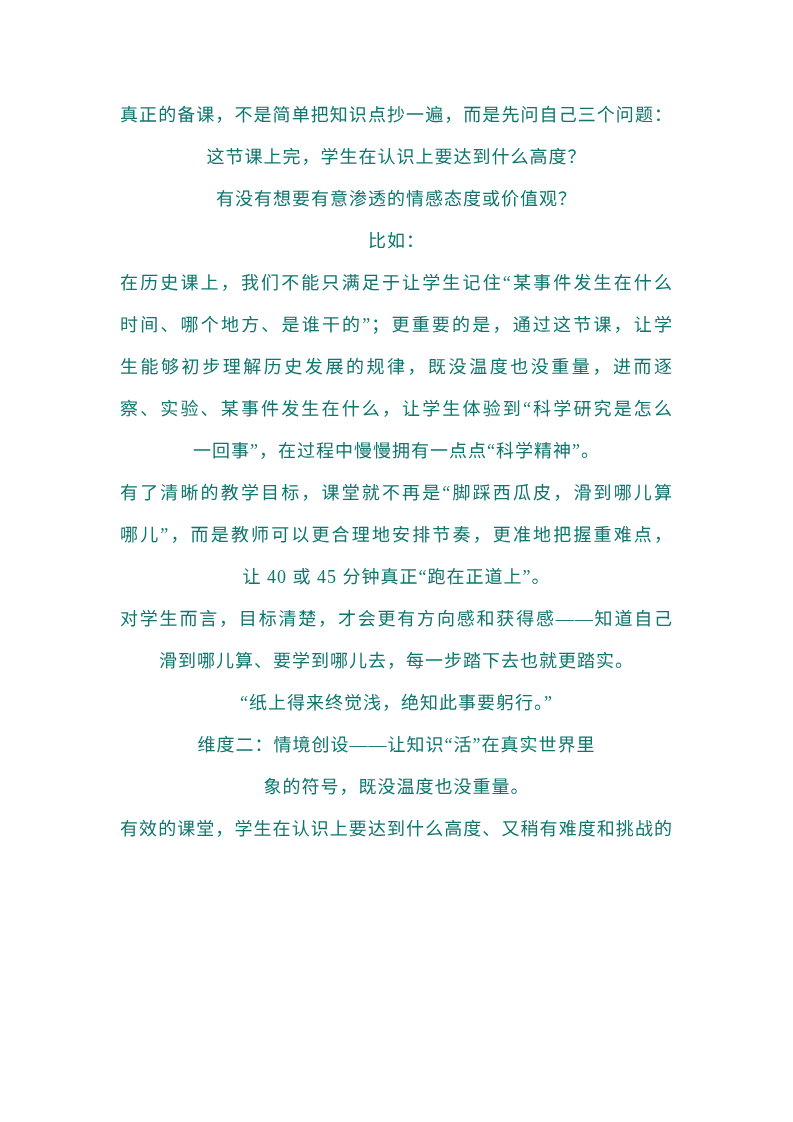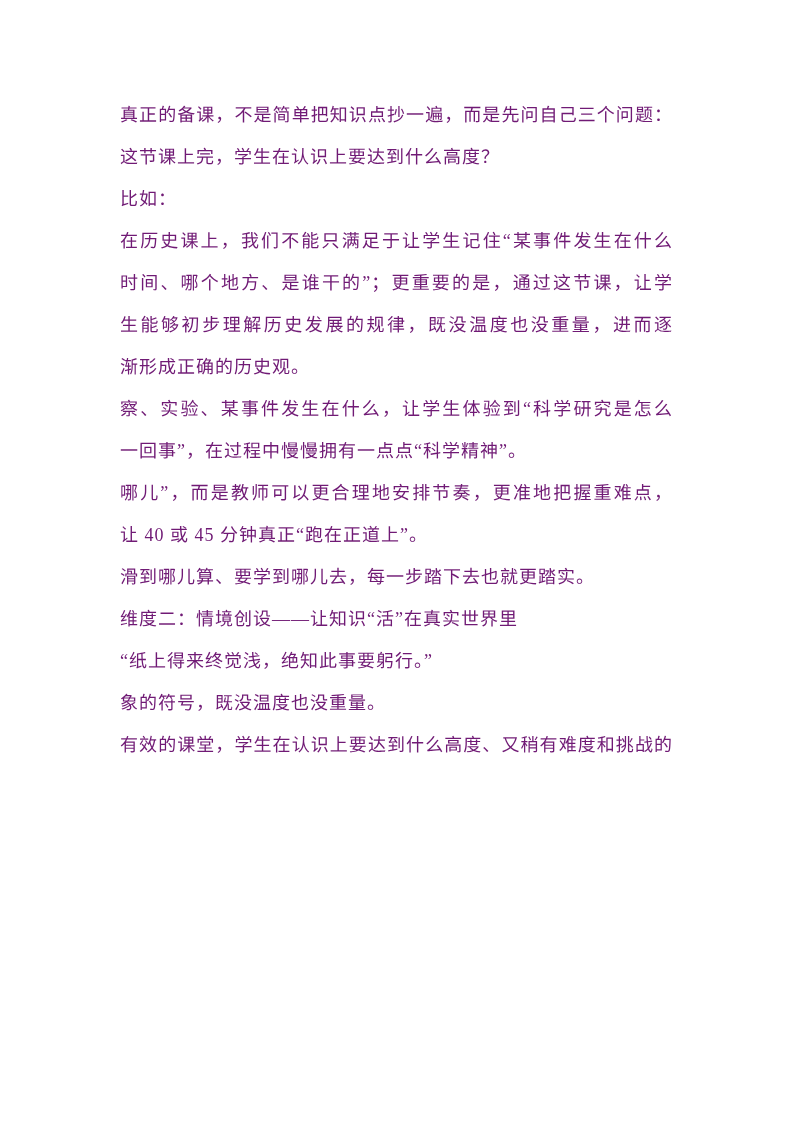--- a/index.html
+++ b/index.html
@@ -21,44 +21,46 @@
       top: 94px;
       width: 553px;
       color: #3b3b3b;
       font-size: 18px;
       line-height: 42px;
       letter-spacing: 1px;
     }
     .line {
       height: 42px;
       white-space: nowrap;
-      text-align: left;
+      text-align: center;
     }
     .line.fill {
       white-space: normal;
       text-align: justify;
       text-align-last: justify;
       text-justify: inter-character;
     }
   </style>
 </head>
 <body>
 
 <div class="page">
-  <div class="doc" id="doc-body" style="color: #701a75;">
+  <div class="doc" id="doc-body" style="color: #0f766e;">
       <div class="line fill">真正的备课，不是简单把知识点抄一遍，而是先问自己三个问题：</div>
       <div class="line">这节课上完，学生在认识上要达到什么高度？</div>
+      <div class="line">有没有想要有意渗透的情感态度或价值观？</div>
       <div class="line">比如：</div>
       <div class="line fill">在历史课上，我们不能只满足于让学生记住“某事件发生在什么</div>
       <div class="line fill">时间、哪个地方、是谁干的”；更重要的是，通过这节课，让学</div>
       <div class="line fill">生能够初步理解历史发展的规律，既没温度也没重量，进而逐</div>
-      <div class="line">渐形成正确的历史观。</div>
       <div class="line fill">察、实验、某事件发生在什么，让学生体验到“科学研究是怎么</div>
       <div class="line">一回事”，在过程中慢慢拥有一点点“科学精神”。</div>
+      <div class="line fill">有了清晰的教学目标，课堂就不再是“脚踩西瓜皮，滑到哪儿算</div>
       <div class="line fill">哪儿”，而是教师可以更合理地安排节奏，更准地把握重难点，</div>
       <div class="line">让 40 或 45 分钟真正“跑在正道上”。</div>
+      <div class="line fill">对学生而言，目标清楚，才会更有方向感和获得感——知道自己</div>
       <div class="line">滑到哪儿算、要学到哪儿去，每一步踏下去也就更踏实。</div>
+      <div class="line">“纸上得来终觉浅，绝知此事要躬行。”</div>
       <div class="line">维度二：情境创设——让知识“活”在真实世界里</div>
-      <div class="line">“纸上得来终觉浅，绝知此事要躬行。”</div>
       <div class="line">象的符号，既没温度也没重量。</div>
       <div class="line fill">有效的课堂，学生在认识上要达到什么高度、又稍有难度和挑战的</div>
     </div>
 </div>
 
 </body></html>

